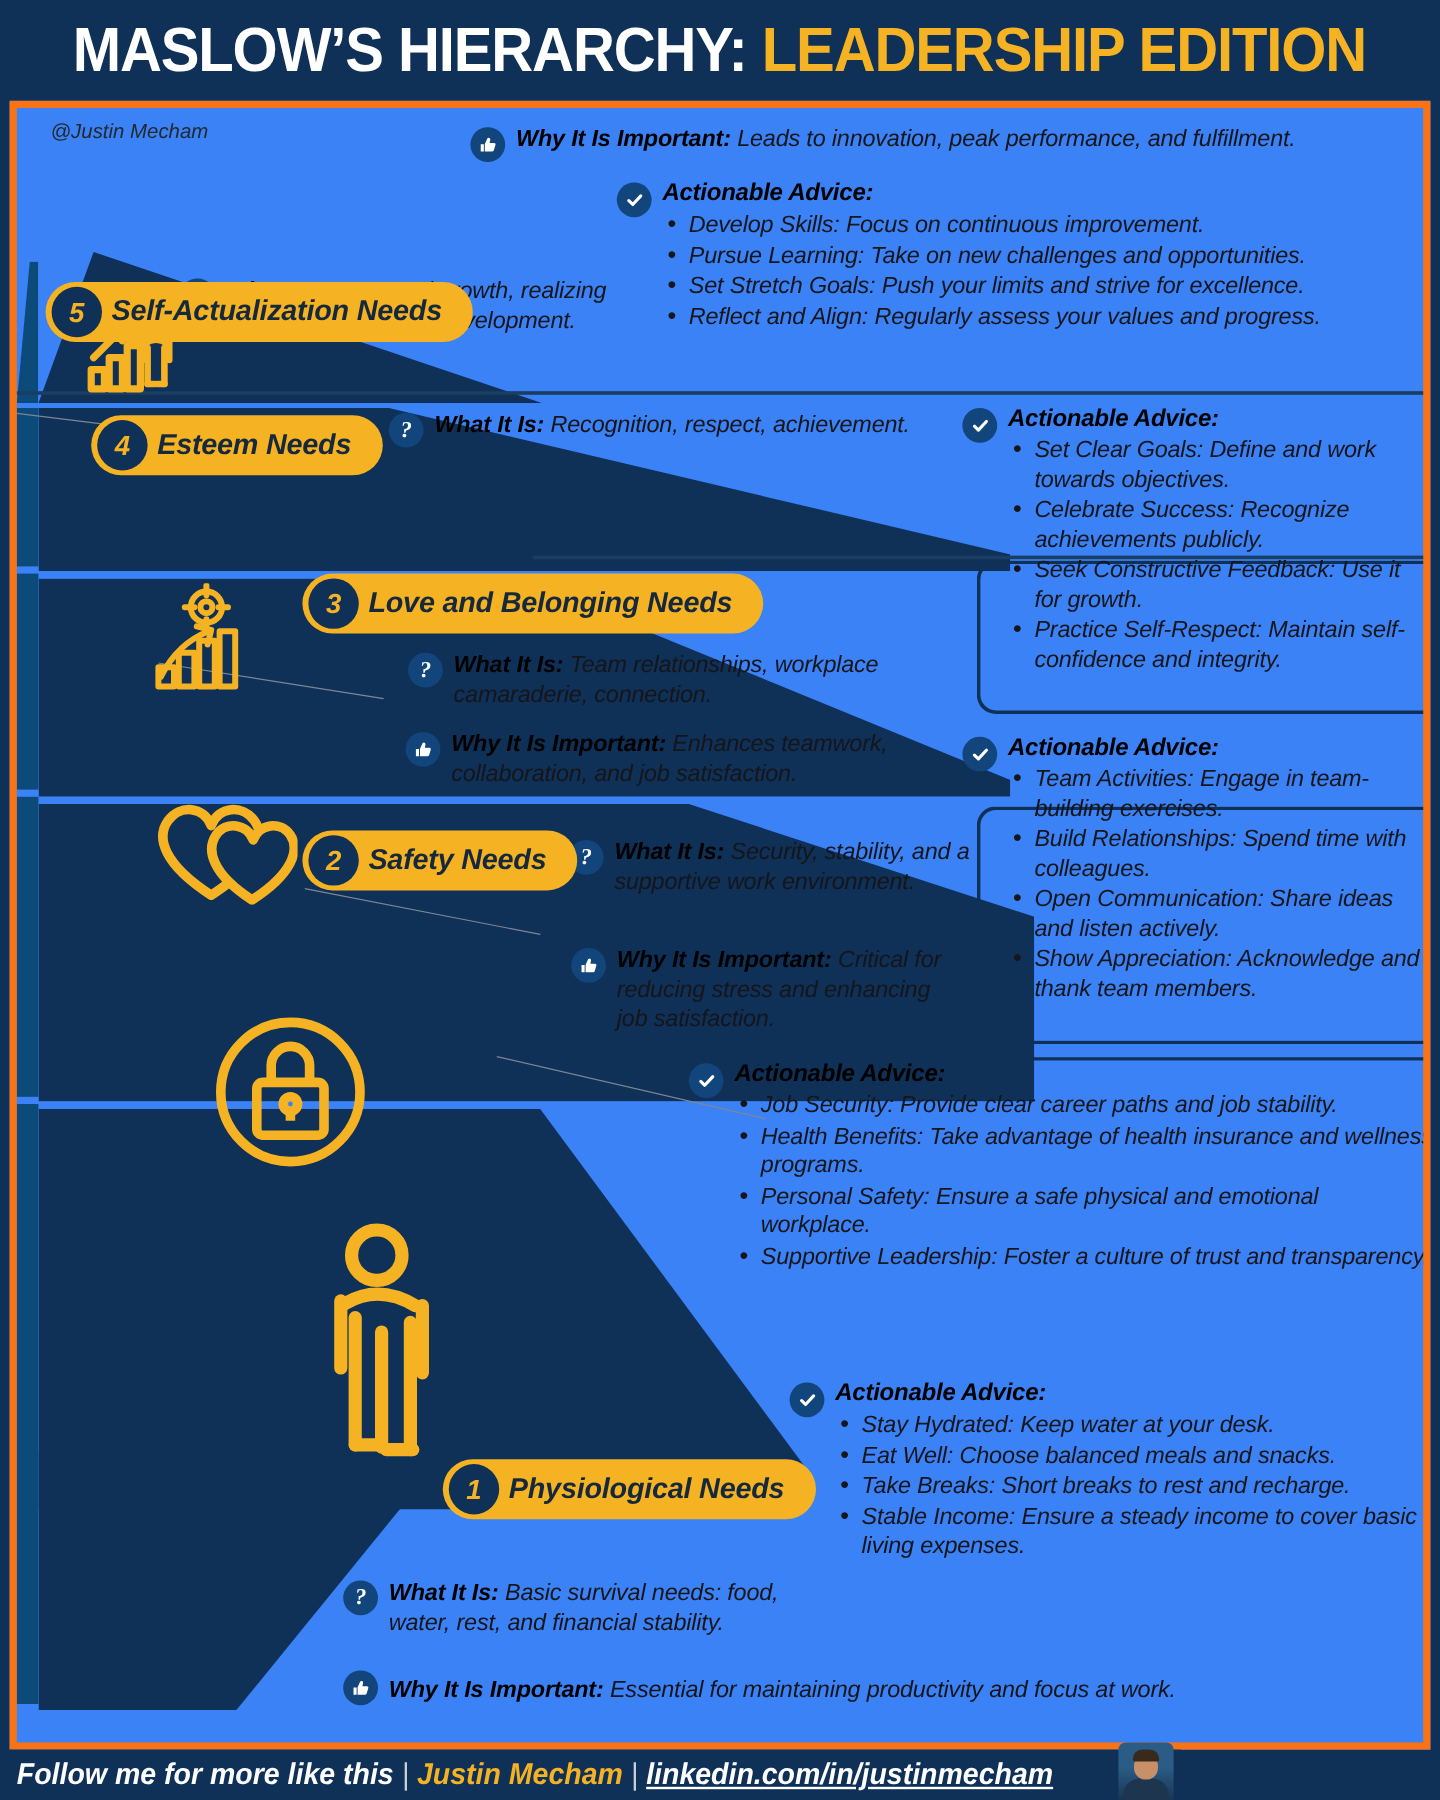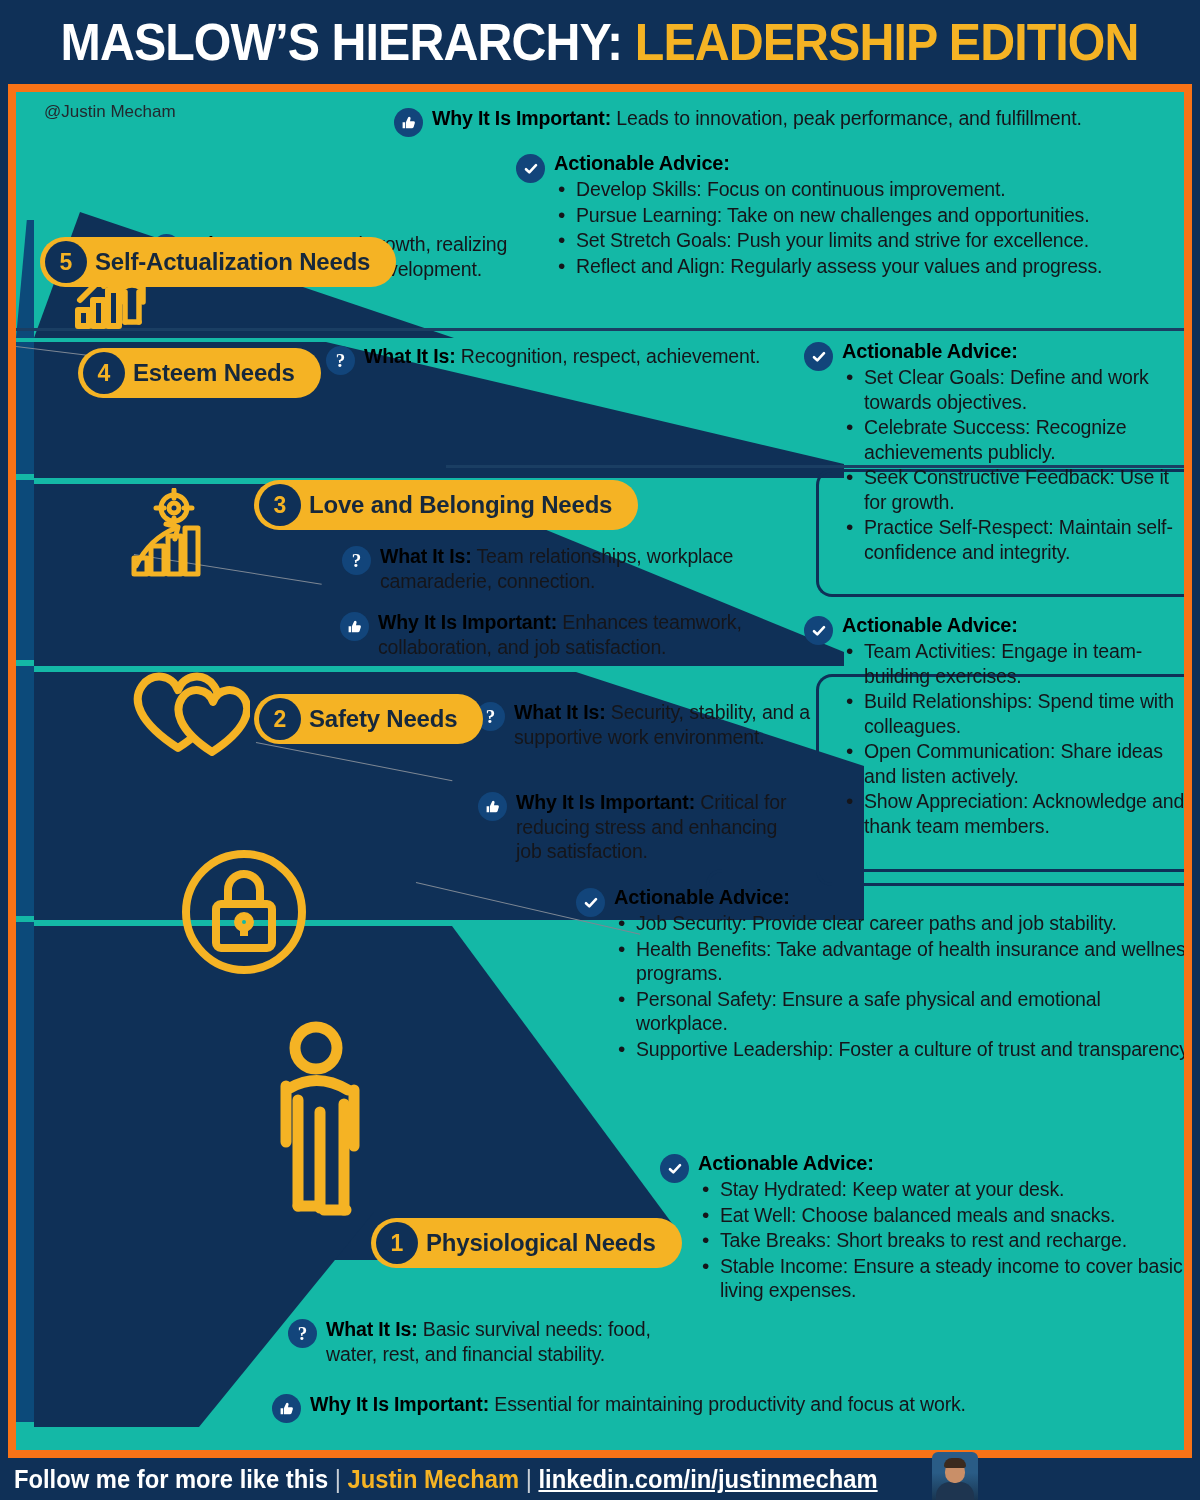--- a/index.html
+++ b/index.html
@@ -22,23 +22,24 @@
     white-space: nowrap; line-height: 1;
     transform: scaleX(0.93); transform-origin: center;
   }
   #header .t1 { color: #FFFFFF; }
   #header .t2 { color: #F5B324; }
 
   
   #canvas {
     position: absolute; left: 8px; top: 84px;
     width: 1184px; height: 1374px;
-    background: #14b8a6;
-    border: 8px solid #f97316;
+    background: #3b82f6;
+    border: 6px solid #f97316;
     overflow: hidden;
+    font-style: italic;
   }
 
   
   .sideface {
     position: absolute; left: 0; background: #0C4A7A;
   }
 
   
   .tier {
     position: absolute;
@@ -128,21 +129,21 @@
   
   #handle {
     position: absolute; left: 28px; top: 10px;
     font-size: 17px; color: #23282E; z-index: 40;
   }
 
   
   #footer {
     position: absolute; left: 0; top: 1458px; width: 984px; height: 42px;
     background: #0F3057;
-    display: flex; align-items: center;
+    display: flex; align-items: center; font-style: italic;
   }
   #footer .ftxt {
     font-size: 25px; font-weight: bold; color: #FFFFFF;
     white-space: nowrap; margin-left: 14px;
     transform: scaleX(0.95); transform-origin: left center;
   }
   #footer .fname { color: #F5B324; }
   #footer .flink { color: #FFFFFF; text-decoration: underline; }
   #footer .sep { color: #C8CFD6; font-weight: normal; }
   #avatar {
@@ -497,21 +498,21 @@
   <div class="fact" style="left:272px; top:1225px; width:400px;">
     <div class="ficon">
         <div class="badge q">?</div>
       </div>
     <div class="ftext">
       <b>What It Is:</b>
       <span>Basic survival needs: food, water, rest, and financial stability.</span>
     </div>
   </div>
 
-  <div class="fact" style="left:256px; top:1300px; width:830px;">
+  <div class="fact" style="left:272px; top:1300px; width:830px;align-items:flex-end;">
     <div class="ficon">
       <div class="badge">
         <svg width="16" height="16" viewBox="0 0 16 16">
             <path d="M5 7 L7.2 2.2 a1.4 1.4 0 0 1 2.4 1.1 L9 6.2 h3.6 a1.3 1.3 0 0 1 1.25 1.7 l-1.2 4.2 a1.5 1.5 0 0 1-1.45 1.1 H5 Z M1.6 7.2 h2.6 v6 H1.6 Z" fill="#fff"></path>
           </svg>
       </div>
     </div>
     <div class="ftext">
       <b>Why It Is Important:</b>
       <span>Essential for maintaining productivity and focus at work.</span>

